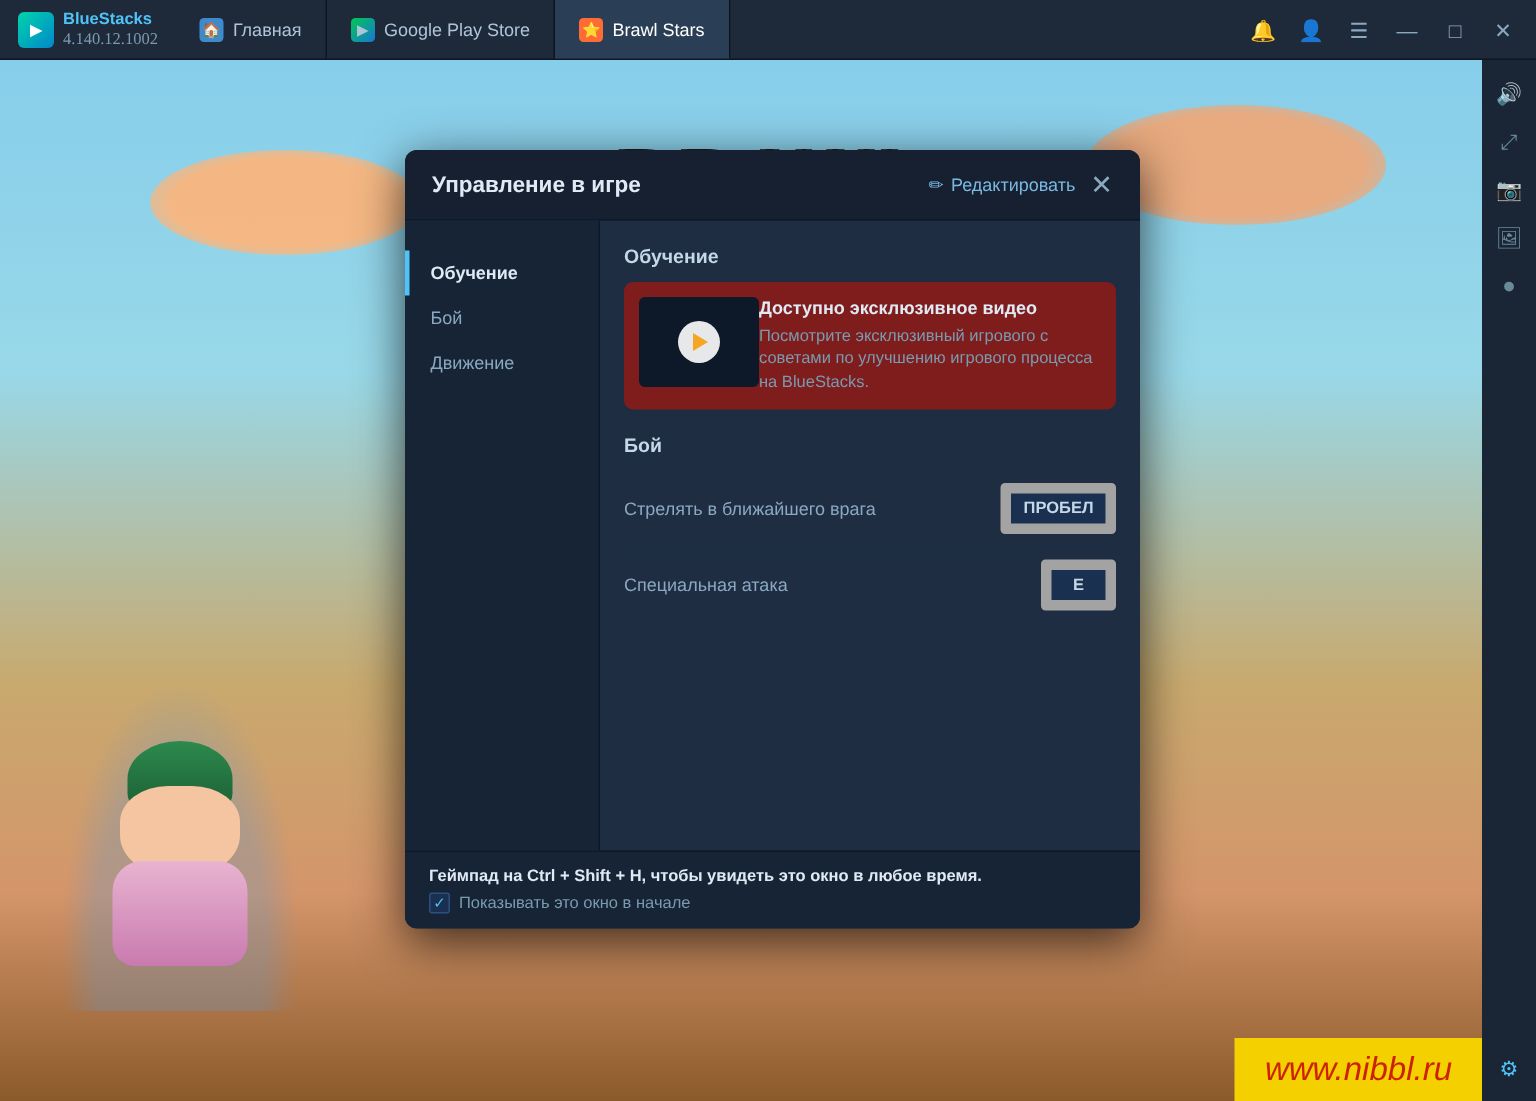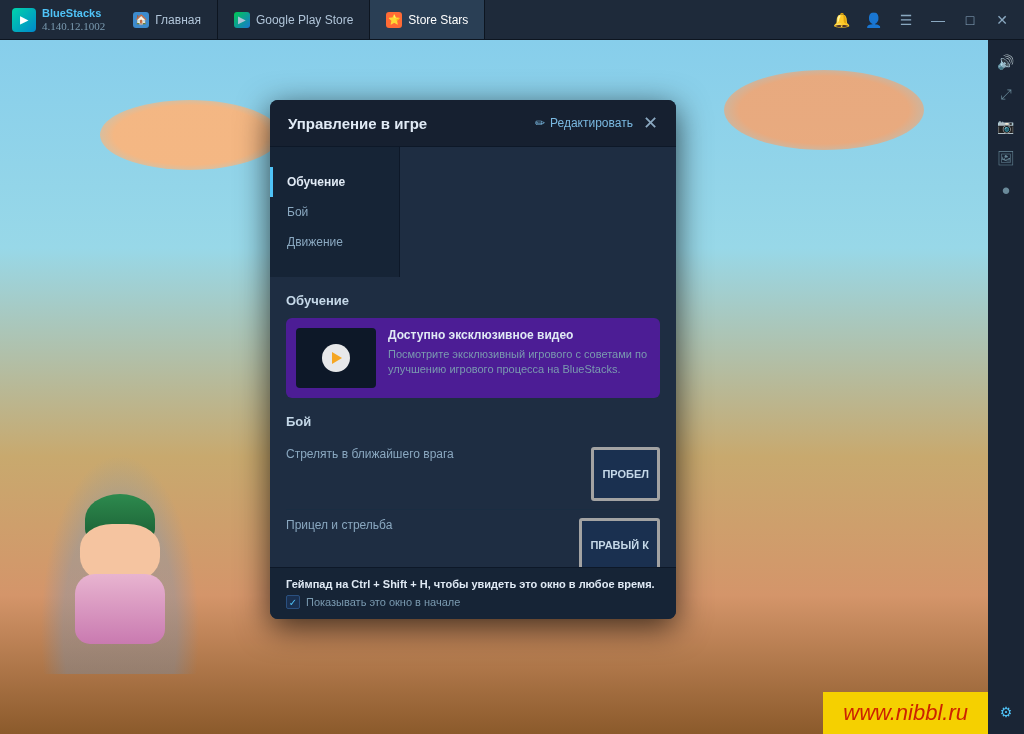--- a/index.html
+++ b/index.html
@@ -207,21 +207,21 @@
     
     .dialog-overlay {
       position: absolute;
       top: 0; left: 0; right: 36px; bottom: 0;
       z-index: 300;
       pointer-events: none;
     }
     .dialog {
       position: absolute;
       top: 60px; left: 270px;
-      width: 406px;
+      width: 490px;
       background: #1e2d42;
       border-radius: 8px;
       box-shadow: 0 8px 32px rgba(0,0,0,0.7);
       pointer-events: all;
       overflow: hidden;
     }
     .dialog-header {
       display: flex;
       align-items: center;
       justify-content: space-between;
@@ -248,21 +248,20 @@
       color: #8aa8c0;
       cursor: pointer;
       font-size: 18px;
       line-height: 1;
     }
 
     
     .dialog-body {
       display: flex;
       height: 420px;
-      flex-direction: column;
     }
     .dialog-sidebar {
       width: 130px;
       background: #162436;
       padding: 20px 0;
       border-right: 1px solid #0d1828;
     }
     .dlg-nav-item {
       padding: 8px 14px;
       color: #8aa8c0;
@@ -310,23 +309,22 @@
     .section-title {
       color: #c5d8e8;
       font-size: 13px;
       font-weight: 600;
       margin-bottom: 10px;
     }
 
     
     .video-card {
       display: flex;
-      gap: 12px;
       margin-bottom: 16px;
-      background: #4c1d95;
+      background: #7f1d1d;
       border-radius: 6px;
       padding: 10px;
     }
     .video-thumb {
       width: 80px; height: 60px;
       background: #0d1828;
       border-radius: 4px;
       display: flex; align-items: center; justify-content: center;
       flex-shrink: 0;
       position: relative;
@@ -354,34 +352,35 @@
     .video-desc {
       color: #7a9ab0;
       font-size: 11px;
       line-height: 1.4;
     }
 
     
     .battle-section { margin-top: 4px; }
     .battle-row {
       display: flex;
+      align-items: center;
       justify-content: space-between;
       padding: 8px 0;
       border-bottom: 1px solid #1a2d42;
     }
     .battle-row:last-child { border-bottom: none; }
     .battle-label {
       color: #8aa8c0;
       font-size: 12px;
     }
     .key-badge {
       background: #1a3050;
-      border: 3px solid #a3a3a3;
+      border: 7px solid #a3a3a3;
       border-radius: 3px;
-      padding: 18px 8px;
+      padding: 4px 8px;
       font-size: 11px;
       color: #c5d8e8;
       font-weight: 600;
       min-width: 50px;
       text-align: center;
     }
 
     
     .dialog-footer {
       background: #162436;
@@ -428,21 +427,21 @@
     <span>Главная</span>
   </div>
 
   <div class="tab">
     <div class="tab-icon play">▶</div>
     <span>Google Play Store</span>
   </div>
 
   <div class="tab active">
     <div class="tab-icon brawl">⭐</div>
-    <span>Store Stars</span>
+    <span>Brawl Stars</span>
   </div>
 
   <div class="taskbar-right">
     <div class="taskbar-btn">🔔</div>
     <div class="taskbar-btn">👤</div>
     <div class="taskbar-btn">☰</div>
     <div class="taskbar-btn">—</div>
     <div class="taskbar-btn">□</div>
     <div class="taskbar-btn close">✕</div>
   </div>
@@ -514,24 +513,20 @@
           </div>
 
           <div class="battle-section">
             <div class="section-title">Бой</div>
 
             <div class="battle-row">
               <span class="battle-label">Стрелять в ближайшего врага</span>
               <span class="key-badge">ПРОБЕЛ</span>
             </div>
             <div class="battle-row">
-              <span class="battle-label">Прицел и стрельба</span>
-              <span class="key-badge">ПРАВЫЙ К</span>
-            </div>
-            <div class="battle-row">
               <span class="battle-label">Специальная атака</span>
               <span class="key-badge">E</span>
             </div>
           </div>
         </div>
 
       </div>
 
       <div class="dialog-footer">
         <div class="footer-hint">Геймпад на Ctrl + Shift + H, чтобы увидеть это окно в любое время.</div>

